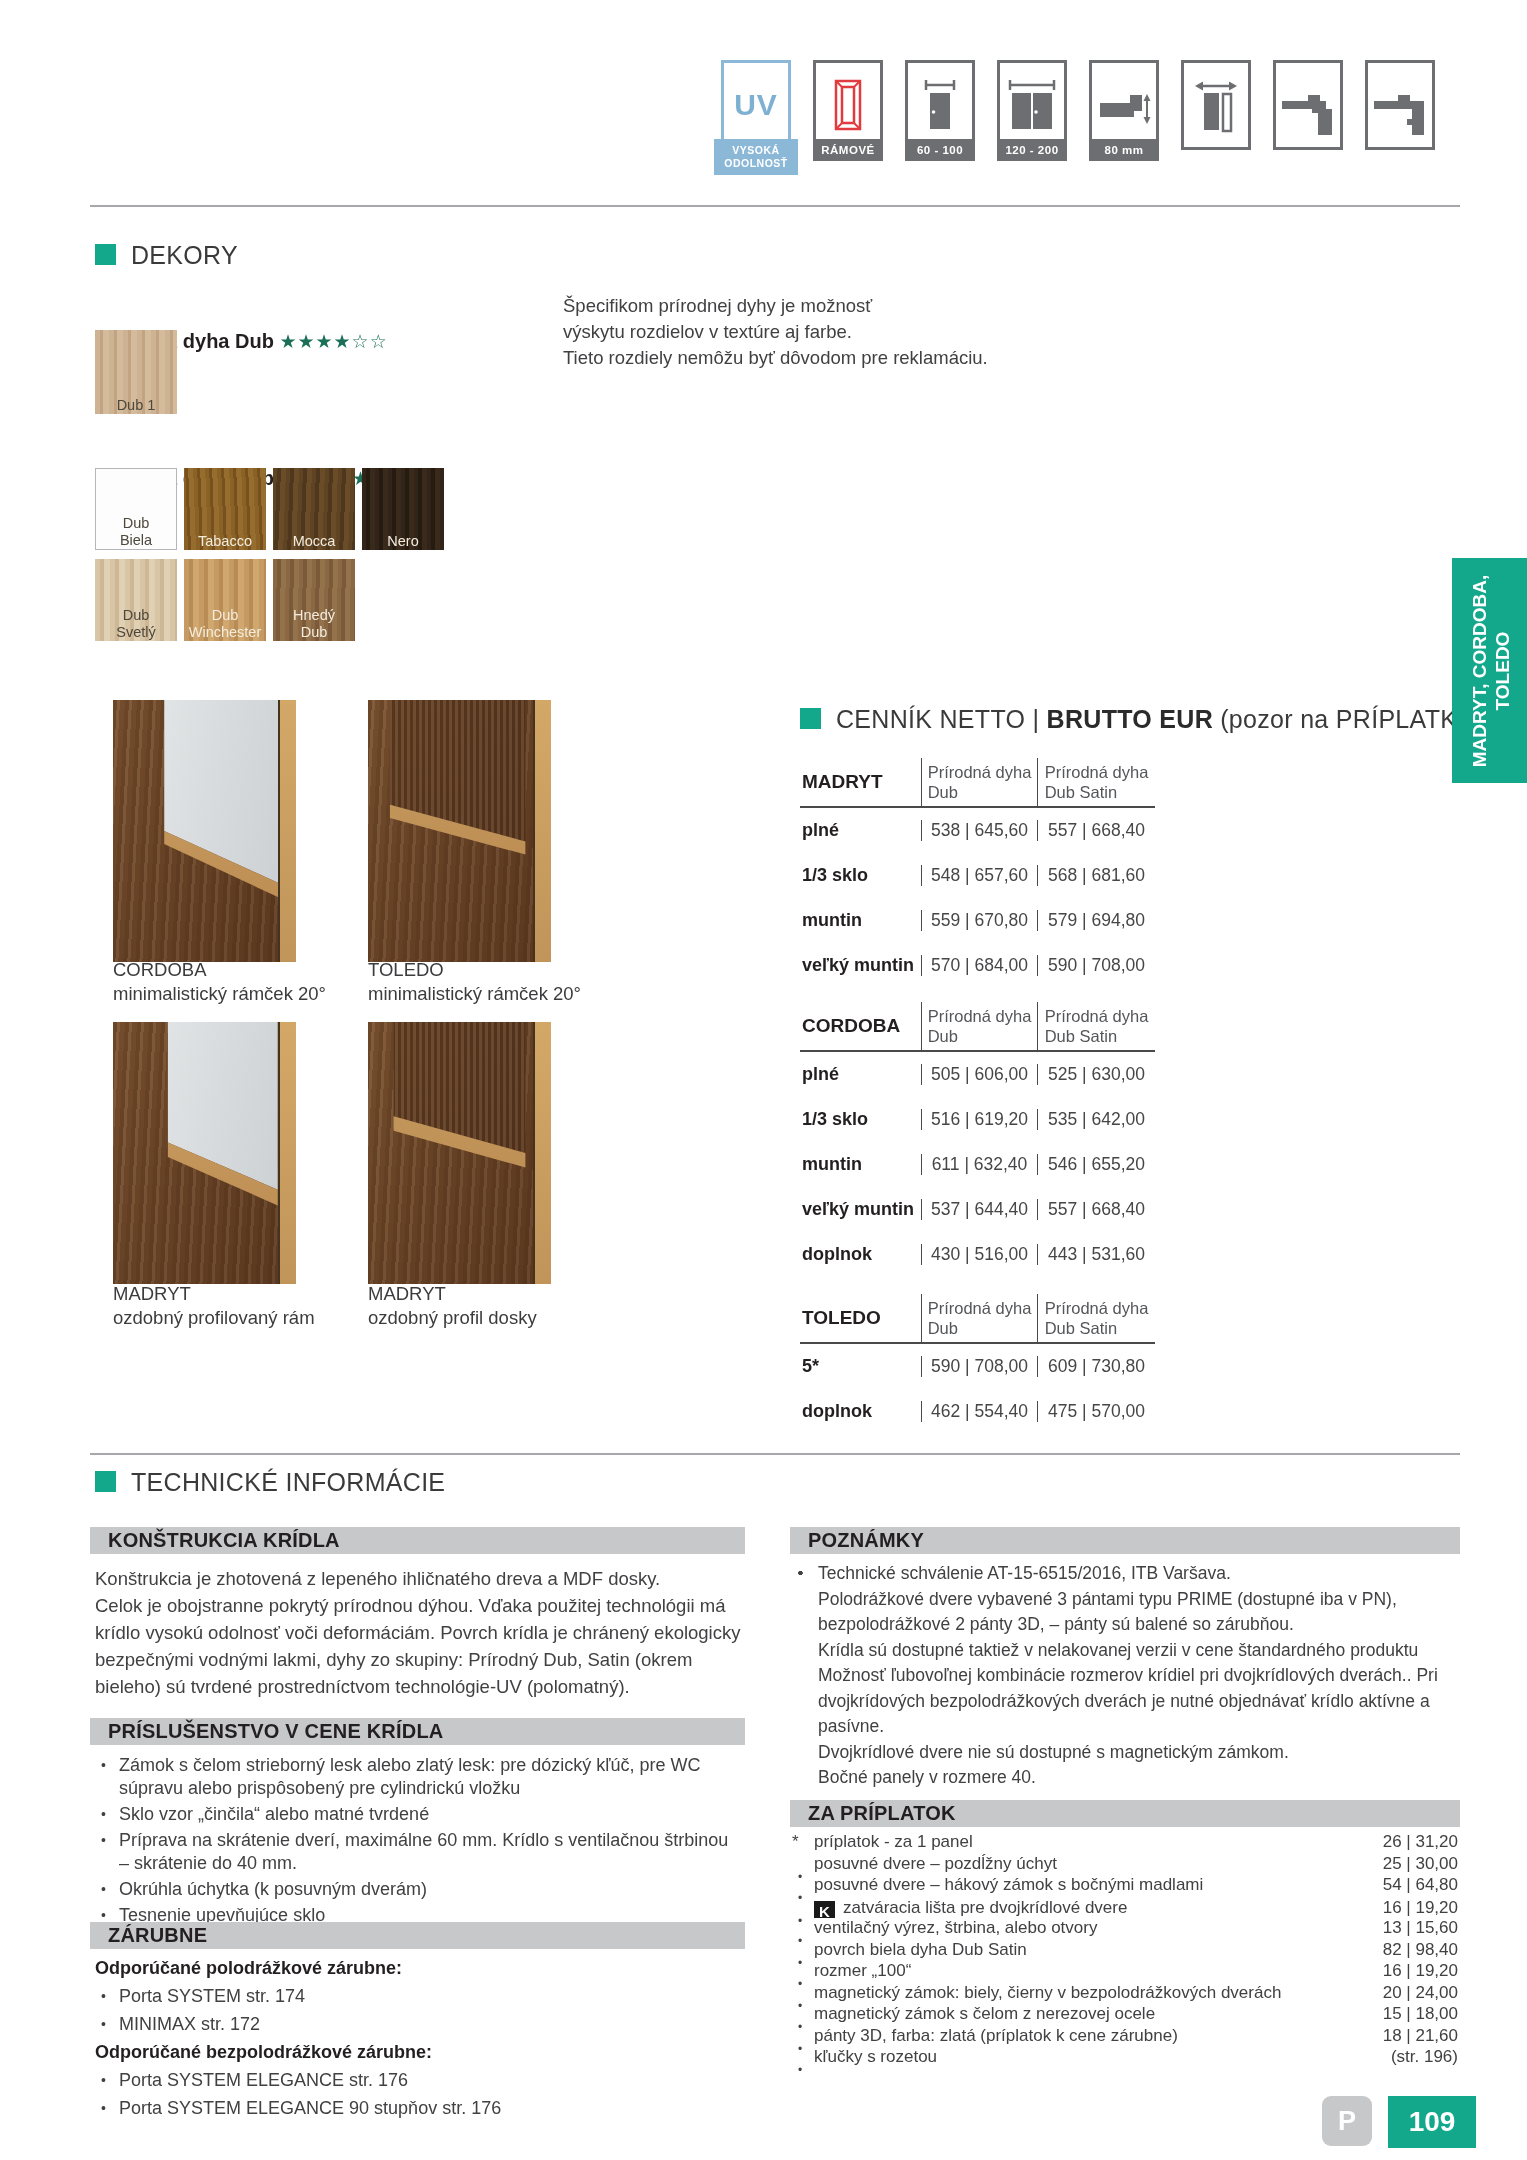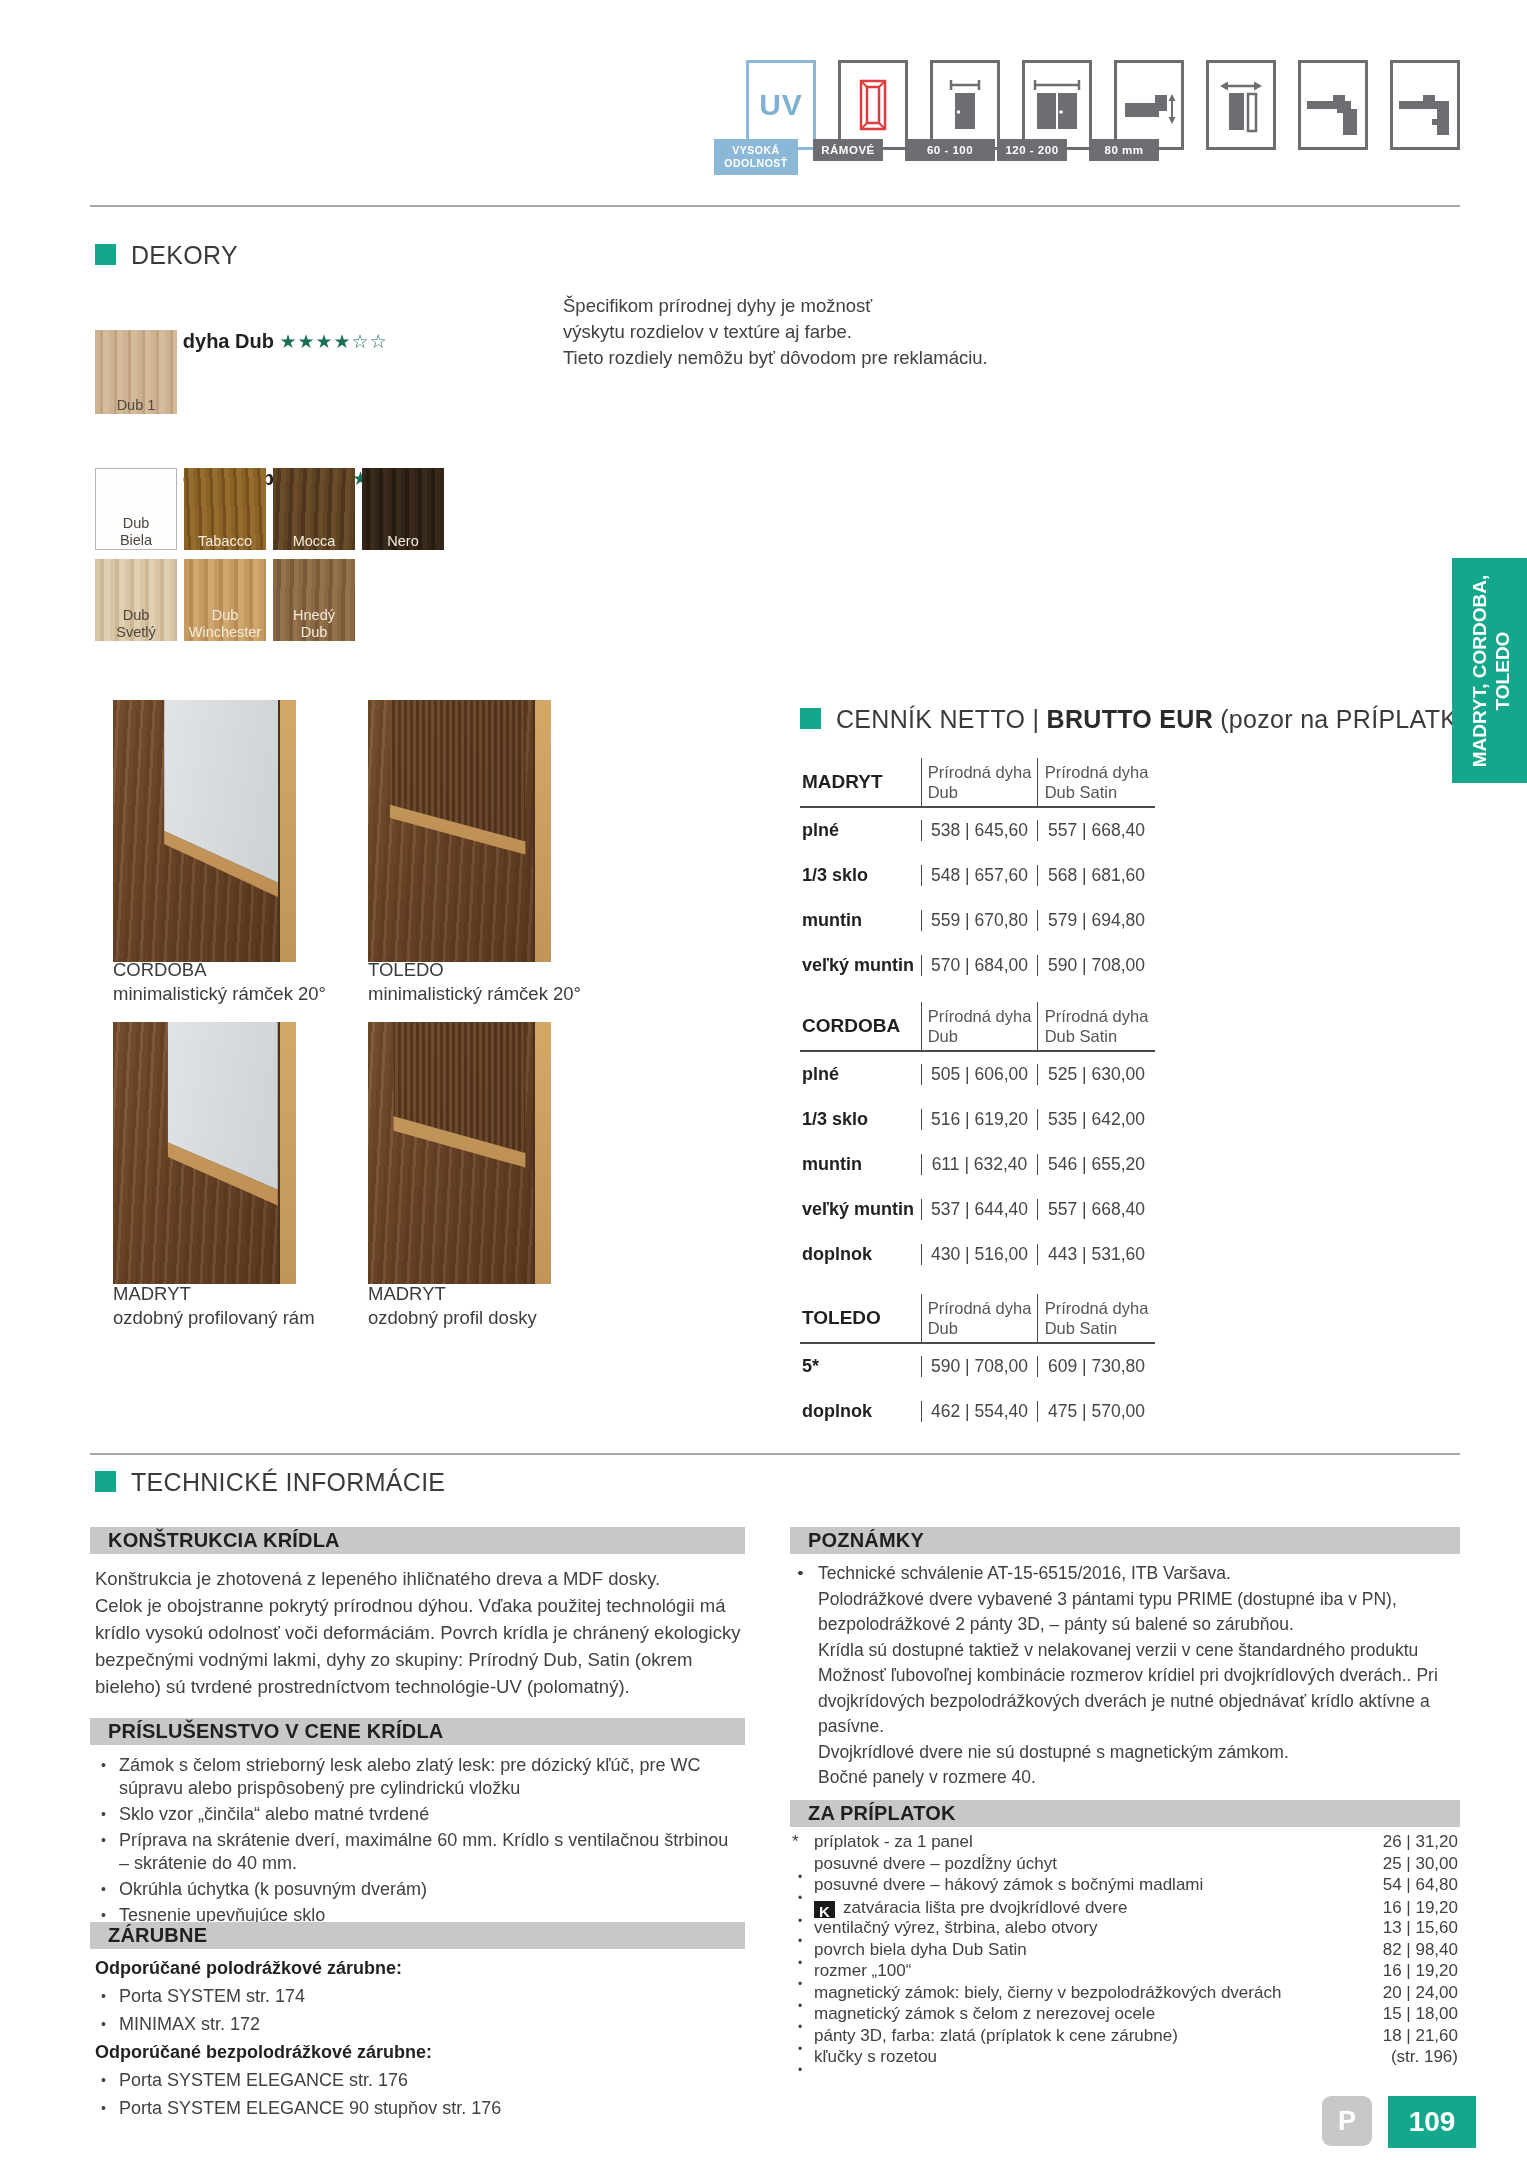--- a/index.html
+++ b/index.html
@@ -2,21 +2,21 @@
 <html><head>
 <meta charset="utf-8">
 <style>
   html,body{margin:0;padding:0;background:#fff;}
   #page{position:relative;width:1527px;height:2160px;background:#fff;overflow:hidden;
         font-family:"Liberation Sans", sans-serif;color:#414042;}
   .abs{position:absolute;}
 
   
   .icobox{position:absolute;top:60px;width:70px;height:90px;background:#fff;
-          border:3px solid #6d6e71;box-sizing:border-box;display:flex;align-items:center;justify-content:center;margin-left:25px;}
+          border:3px solid #6d6e71;box-sizing:border-box;display:flex;align-items:center;justify-content:center;}
   .icobox.uv{border-color:#8cb8d8;}
   .uv-text{font-size:30px;font-weight:bold;color:#7eb0d2;letter-spacing:1px;}
   .icolabel{position:absolute;top:139px;height:22px;background:#6d6e71;color:#fff;
             font-size:11.5px;font-weight:bold;display:flex;align-items:center;justify-content:center;
             letter-spacing:.5px;}
   .icolabel.blue{background:#8cb8d8;height:36px;line-height:13px;text-align:center;white-space:pre-line;font-size:10.5px;}
 
   
   .rule{position:absolute;left:90px;width:1370px;height:2px;background:#a5a7aa;}
   .sq{position:absolute;width:21px;height:21px;background:#13a88c;}
@@ -128,21 +128,21 @@
 
   <div class="icobox" style="left:905px">
     <svg width="64" height="64" viewBox="0 0 64 64">
       <line x1="18" y1="12" x2="46" y2="12" stroke="#6d6e71" stroke-width="2.5"></line>
       <line x1="18" y1="7" x2="18" y2="17" stroke="#6d6e71" stroke-width="2.5"></line>
       <line x1="46" y1="7" x2="46" y2="17" stroke="#6d6e71" stroke-width="2.5"></line>
       <rect x="22" y="20" width="20" height="36" fill="#6d6e71"></rect>
       <circle cx="25.5" cy="39" r="1.8" fill="#ffffff"></circle>
     </svg>
   </div>
-  <div class="icolabel" style="left:905px;width:90px">60 - 100</div>
+  <div class="icolabel" style="left:905px;width:70px">60 - 100</div>
 
   <div class="icobox" style="left:997px">
     <svg width="64" height="64" viewBox="0 0 64 64">
       <line x1="10" y1="12" x2="54" y2="12" stroke="#6d6e71" stroke-width="2.5"></line>
       <line x1="10" y1="7" x2="10" y2="17" stroke="#6d6e71" stroke-width="2.5"></line>
       <line x1="54" y1="7" x2="54" y2="17" stroke="#6d6e71" stroke-width="2.5"></line>
       <rect x="12" y="20" width="19" height="36" fill="#6d6e71"></rect>
       <rect x="33" y="20" width="19" height="36" fill="#6d6e71"></rect>
       <circle cx="36" cy="39" r="1.8" fill="#ffffff"></circle>
     </svg>

